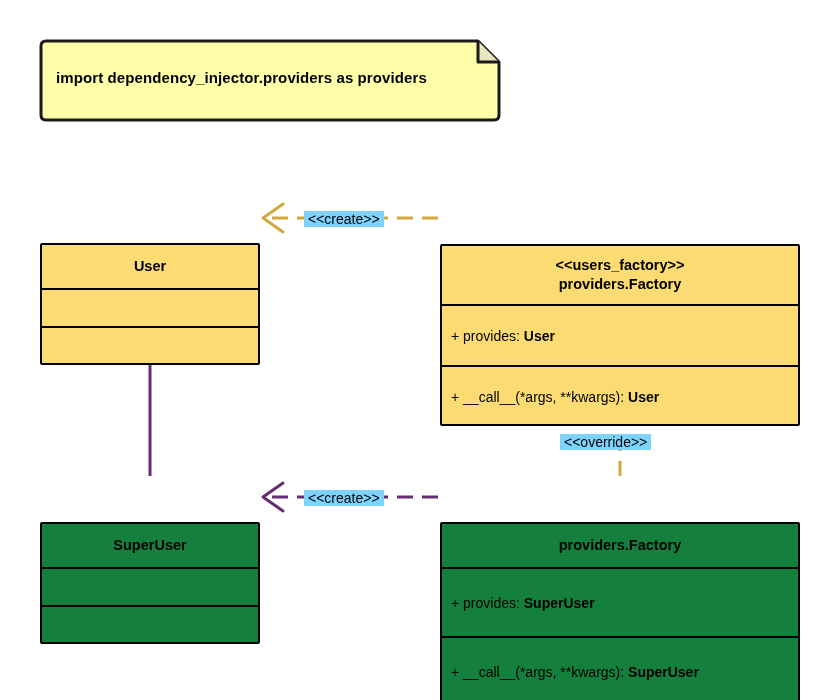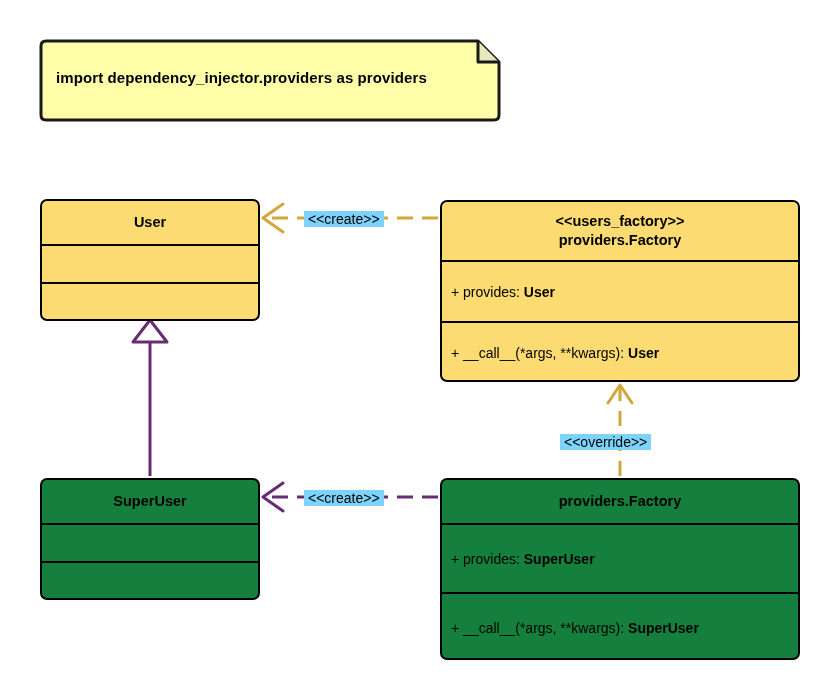--- a/index.html
+++ b/index.html
@@ -53,24 +53,25 @@
     font-weight: bold;
     letter-spacing: 0.1px;
     white-space: nowrap;
     color: #000000;
   }
 
   
   .class-box {
     position: absolute;
     border: 2.5px solid #000000;
-    border-radius: 7px;
+    border-radius: 2px;
     box-sizing: border-box;
     overflow: hidden;
     background: #fbdb72;
+    margin-top: 44px;
   }
   .class-box.theme-purple {
     background: #15803d;
   }
 
   .class-title {
     display: flex;
     flex-direction: column;
     align-items: center;
     justify-content: center;

